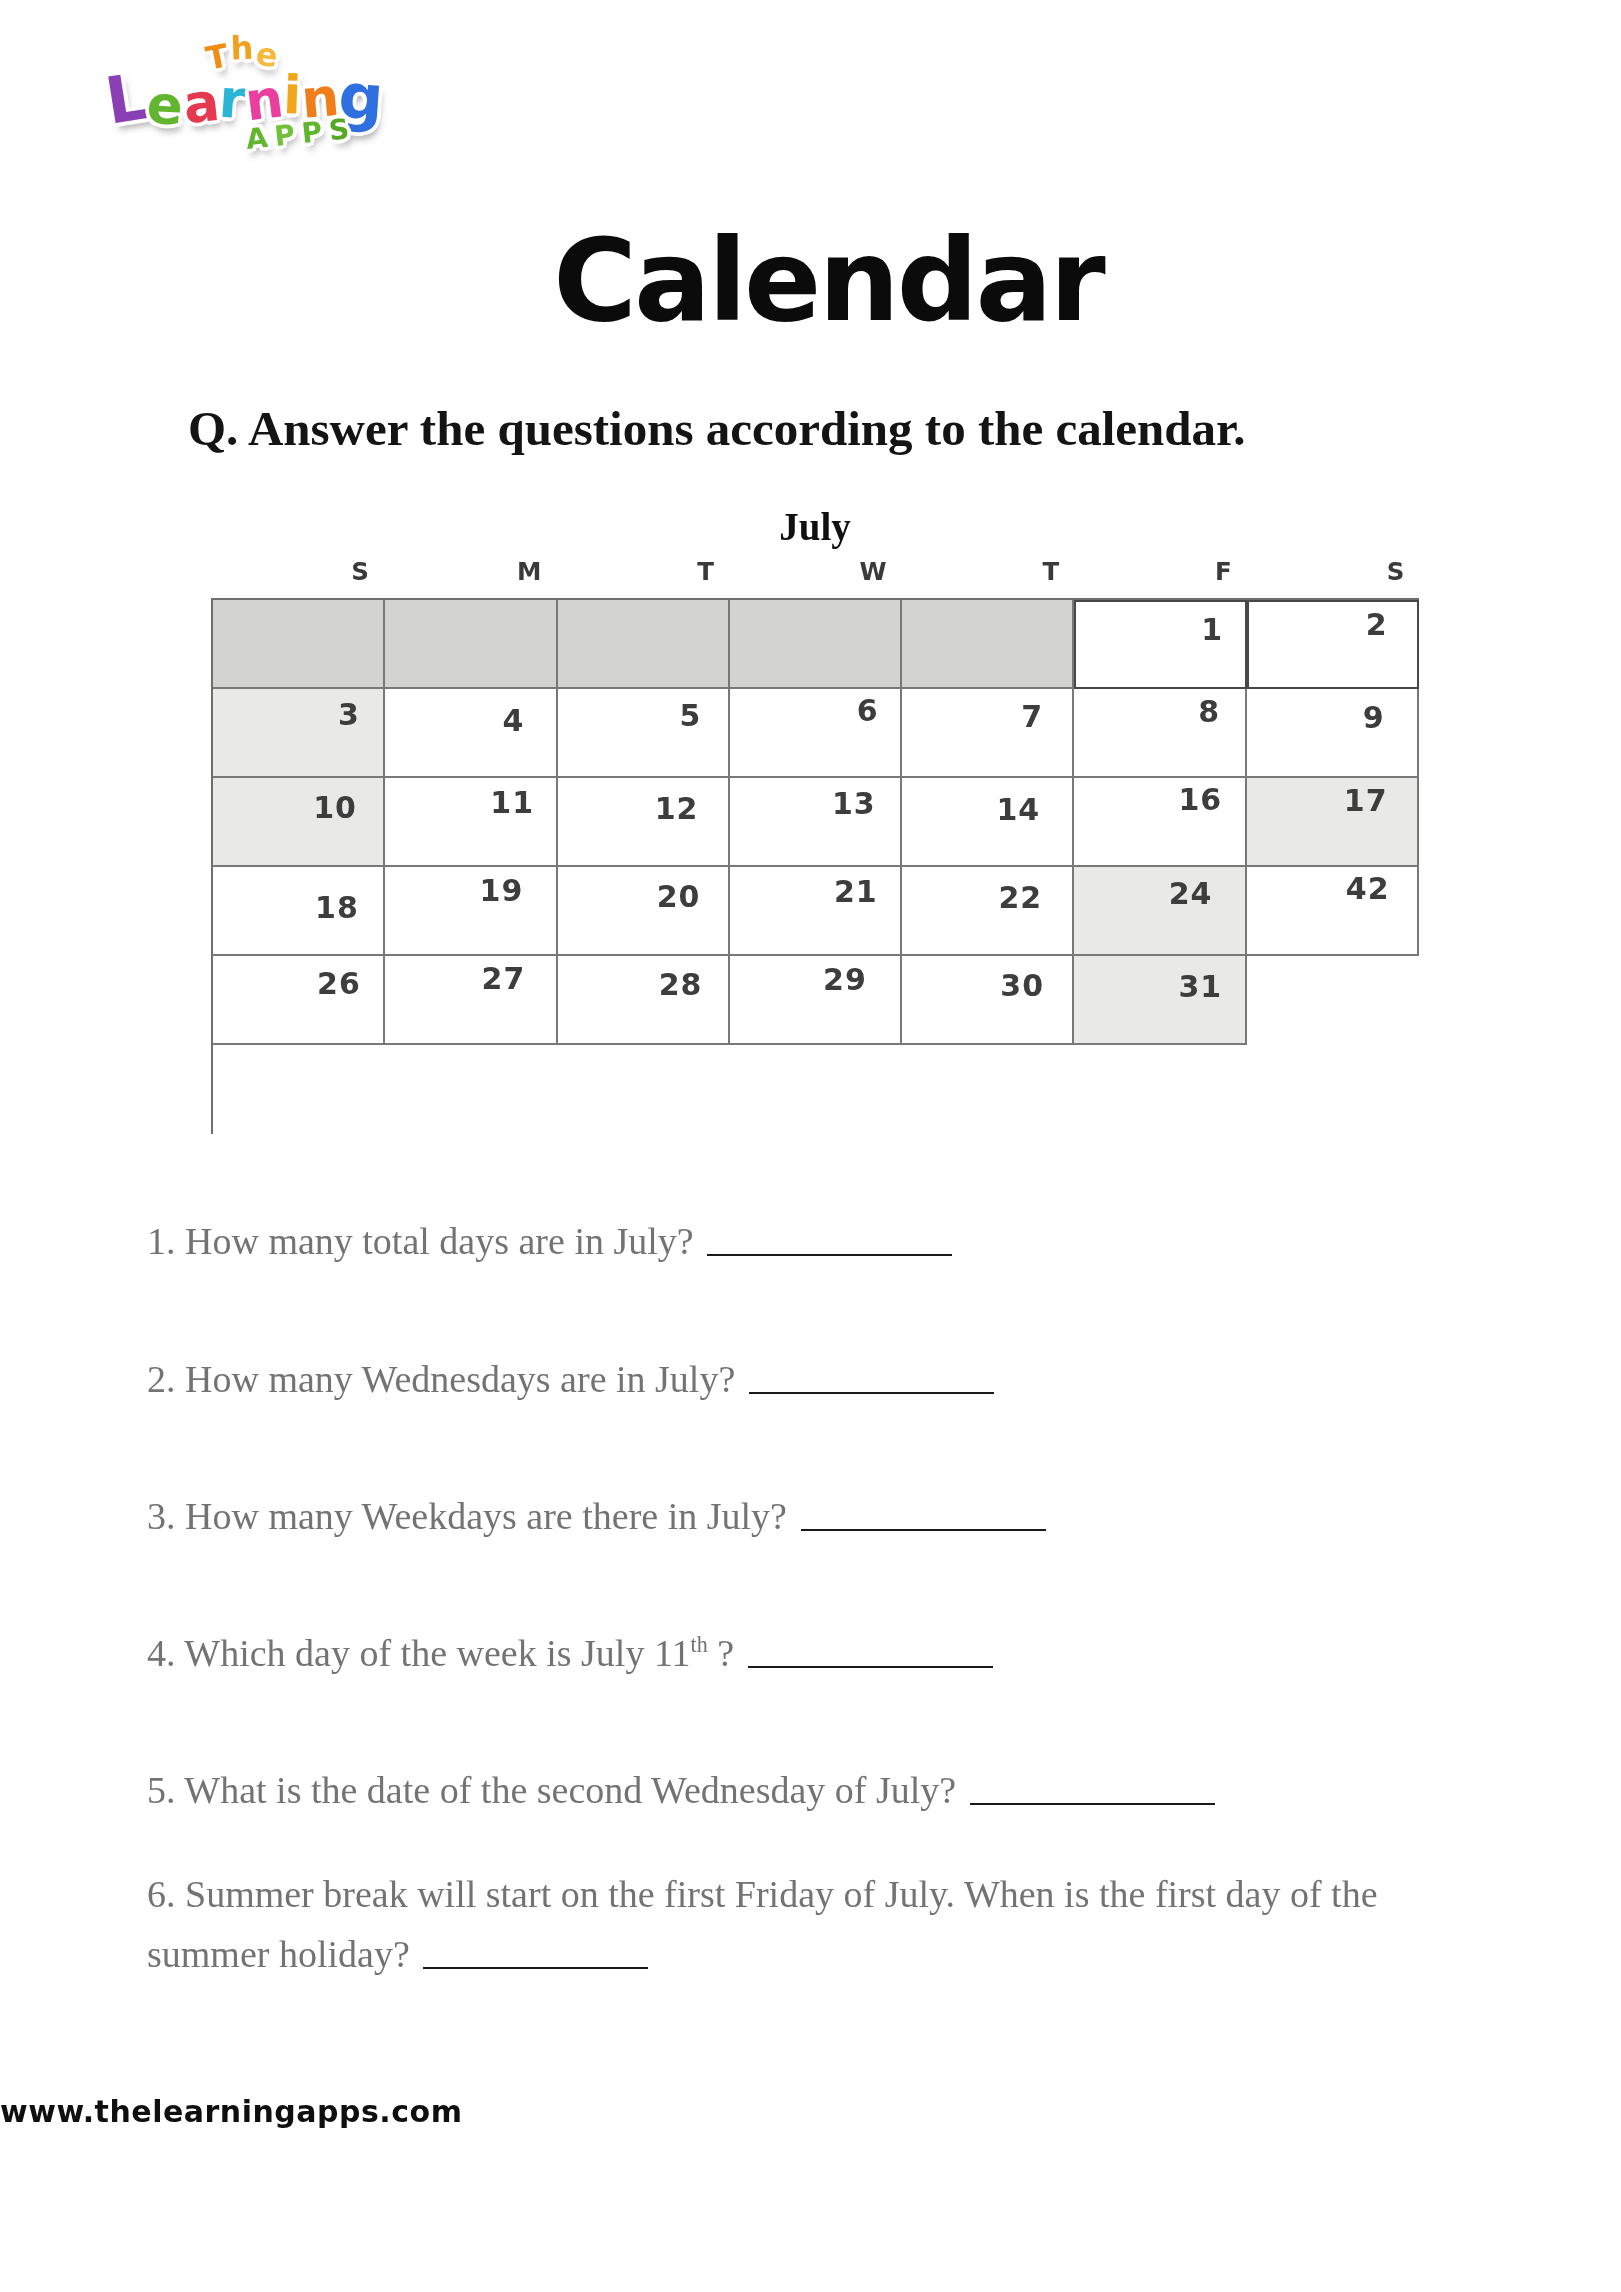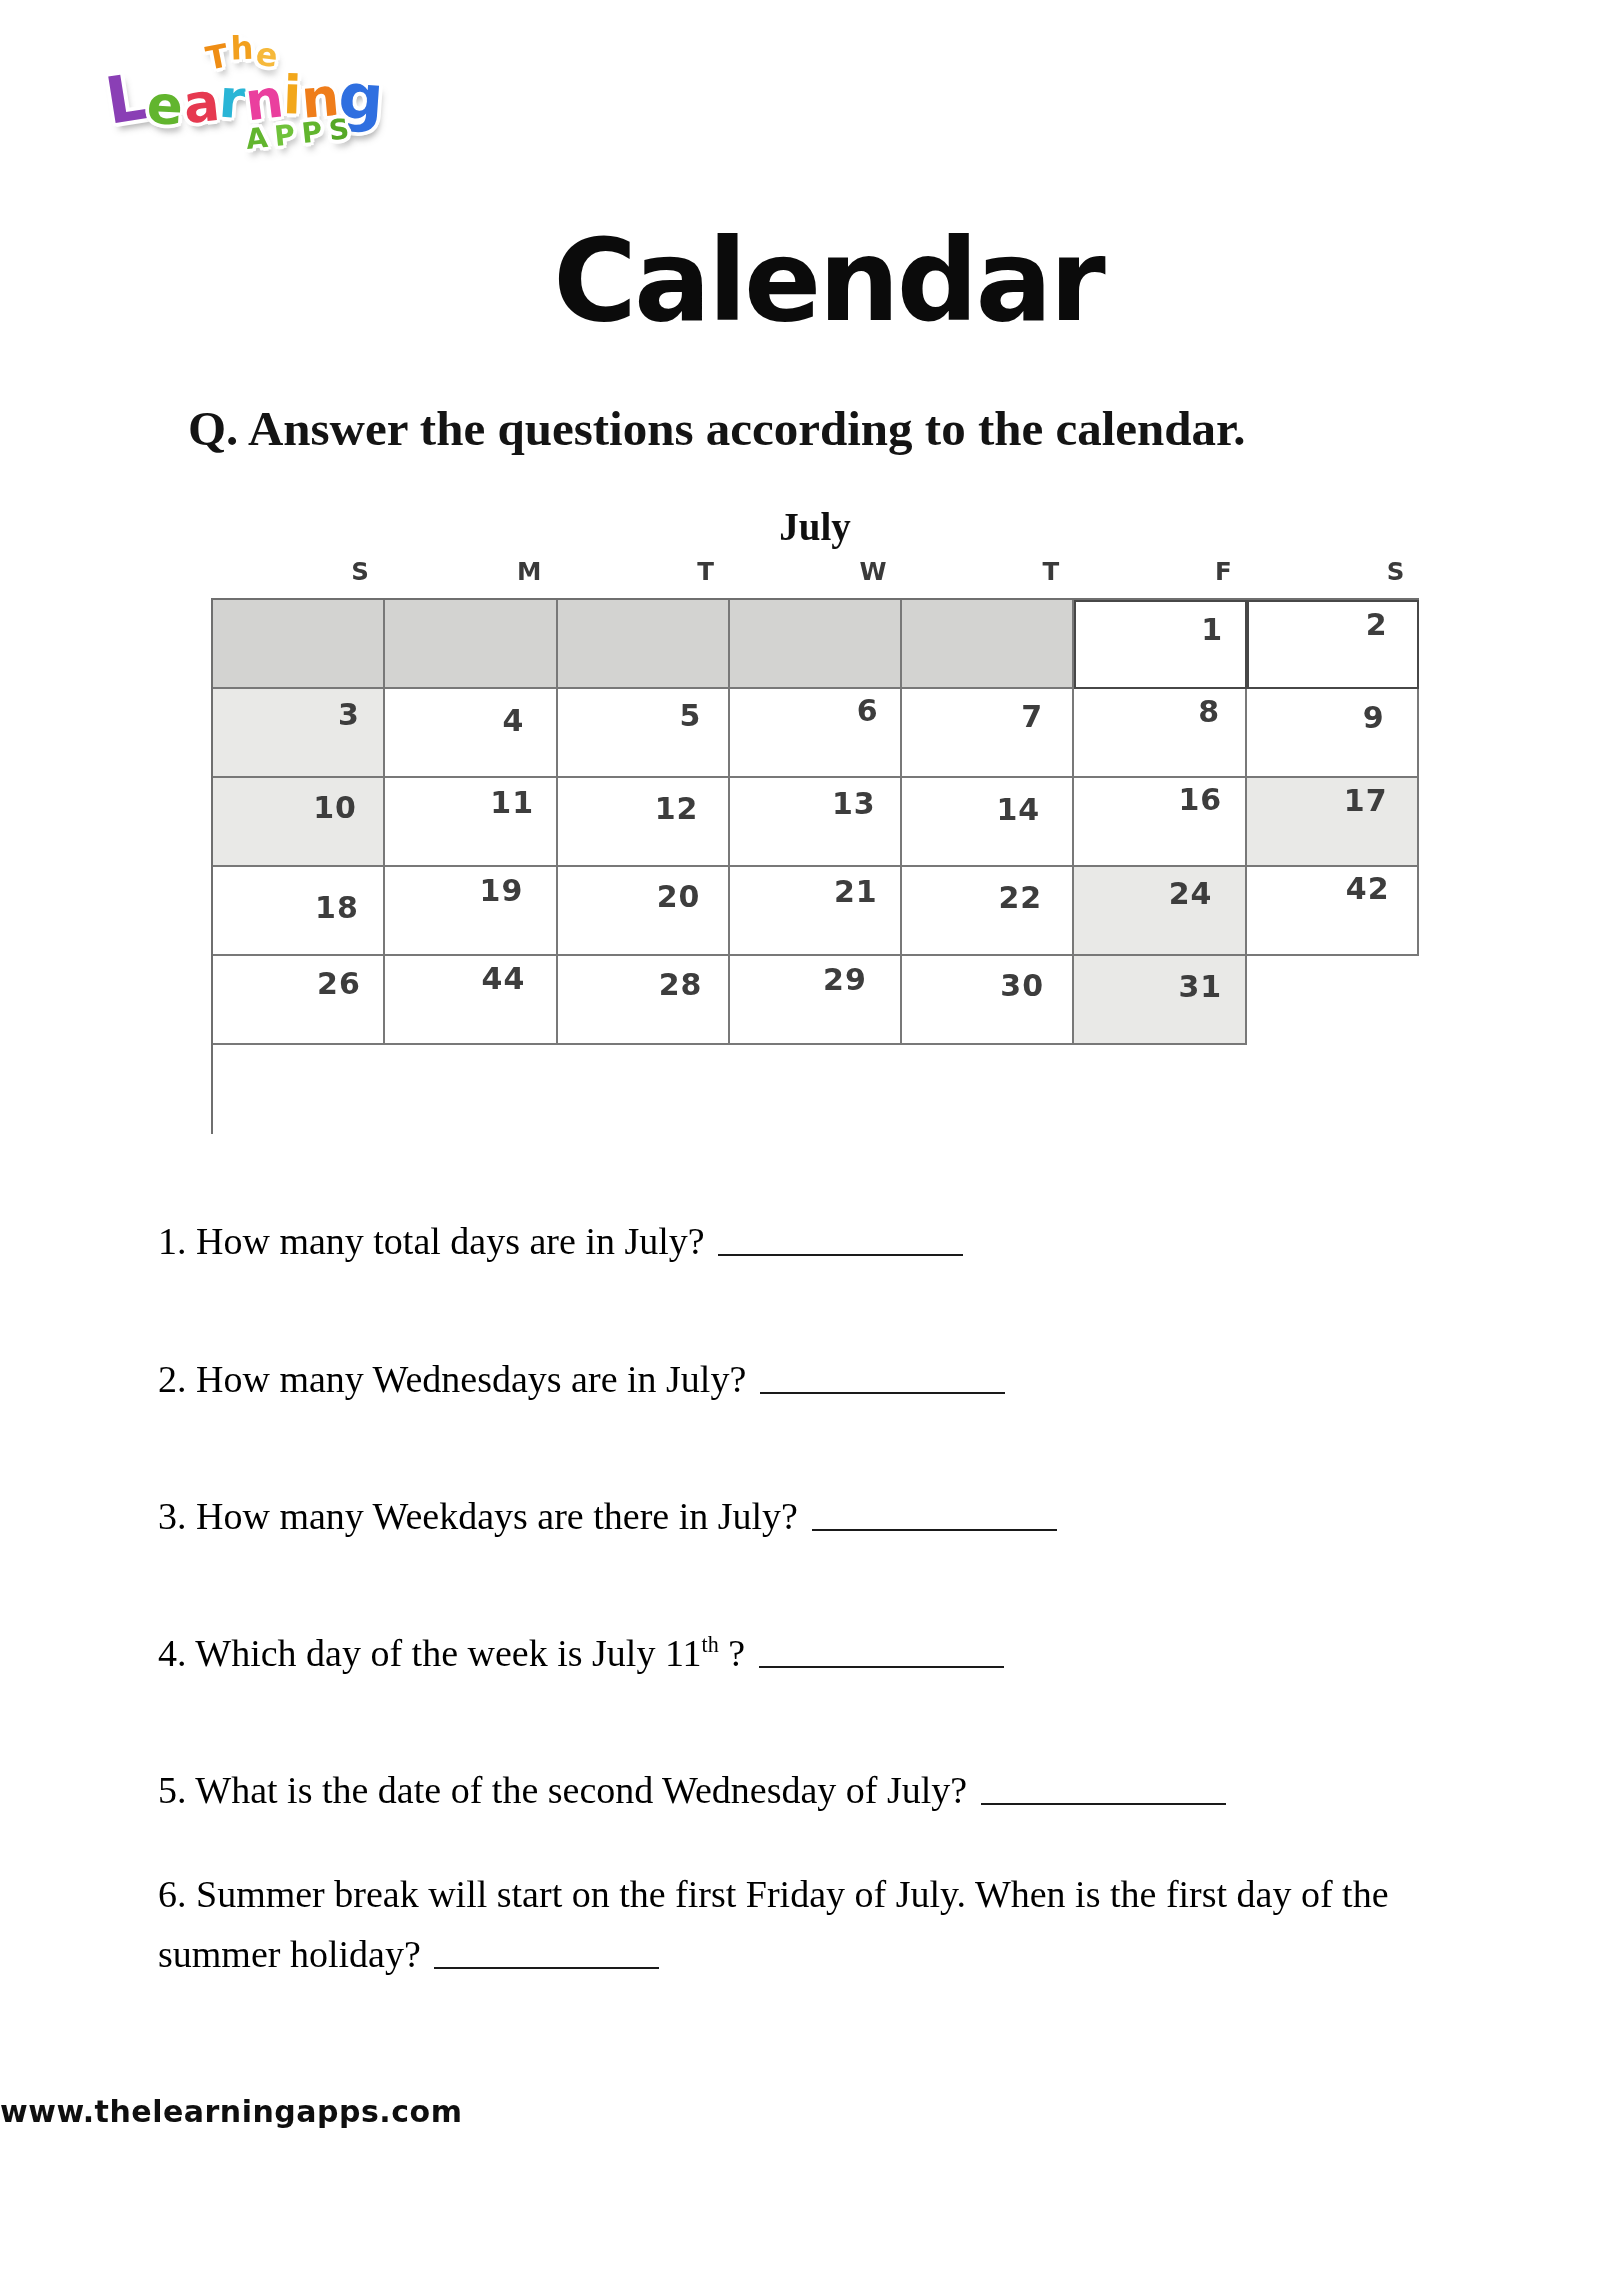--- a/index.html
+++ b/index.html
@@ -54,21 +54,21 @@
   .cal-cell { position:relative; background:#ffffff;
               border-right:2px solid #787878; border-bottom:2px solid #787878; }
   .cal-cell.gray { background:#d3d3d1; }
   .cal-cell.sun  { background:#e9e9e7; }
   .cal-cell.framed { outline:2.9px solid #474747; outline-offset:-2px; }
   .cal-cell.ghost { border-right:none; border-bottom:none; background:transparent; }
   .num { position:absolute; top:7.8px; right:27.4px; font-family:"DejaVu Sans", sans-serif;
          font-weight:700; font-size:30px; color:#3d3d3d; letter-spacing:1px; }
 
   
-  .question { position:absolute; left:158px; width:1362px; font-size:38px; color:#000000;
+  .question { position:absolute; left:147px; width:1362px; font-size:38px; color:#737373;
               line-height:1.58; }
   .q1 { top:1211px; } .q2 { top:1349px; } .q3 { top:1486px; }
   .q4 { top:1623px; } .q5 { top:1760px; } .q6 { top:1864px; }
   .question sup { font-size:0.58em; line-height:0; }
   .blank { display:inline-block; width:245px; height:4.9px; margin-left:13.7px;
            border-bottom:2.9px solid #1a1a1a; vertical-align:-2px; }
   .q6 .blank { width:225px; }
 
   
   .footer { position:absolute; top:2094px; left:0; width:1621px; 
@@ -172,21 +172,21 @@
     <div class="cal-cell sun">
       <span class="num" style="transform: translate(-4.9px, 1px);">24</span>
     </div>
     <div class="cal-cell">
       <span class="num" style="transform: translate(0px, -3.9px);">42</span>
     </div>
     <div class="cal-cell">
       <span class="num" style="transform: translate(4.9px, 2px);">26</span>
     </div>
     <div class="cal-cell">
-      <span class="num" style="transform: translate(-2.9px, -2.9px);">44</span>
+      <span class="num" style="transform: translate(-2.9px, -2.9px);">27</span>
     </div>
     <div class="cal-cell">
       <span class="num" style="transform: translate(2px, 2.9px);">28</span>
     </div>
     <div class="cal-cell">
       <span class="num" style="transform: translate(-5.9px, -2px);">29</span>
     </div>
     <div class="cal-cell">
       <span class="num" style="transform: translate(-1px, 3.9px);">30</span>
     </div>

